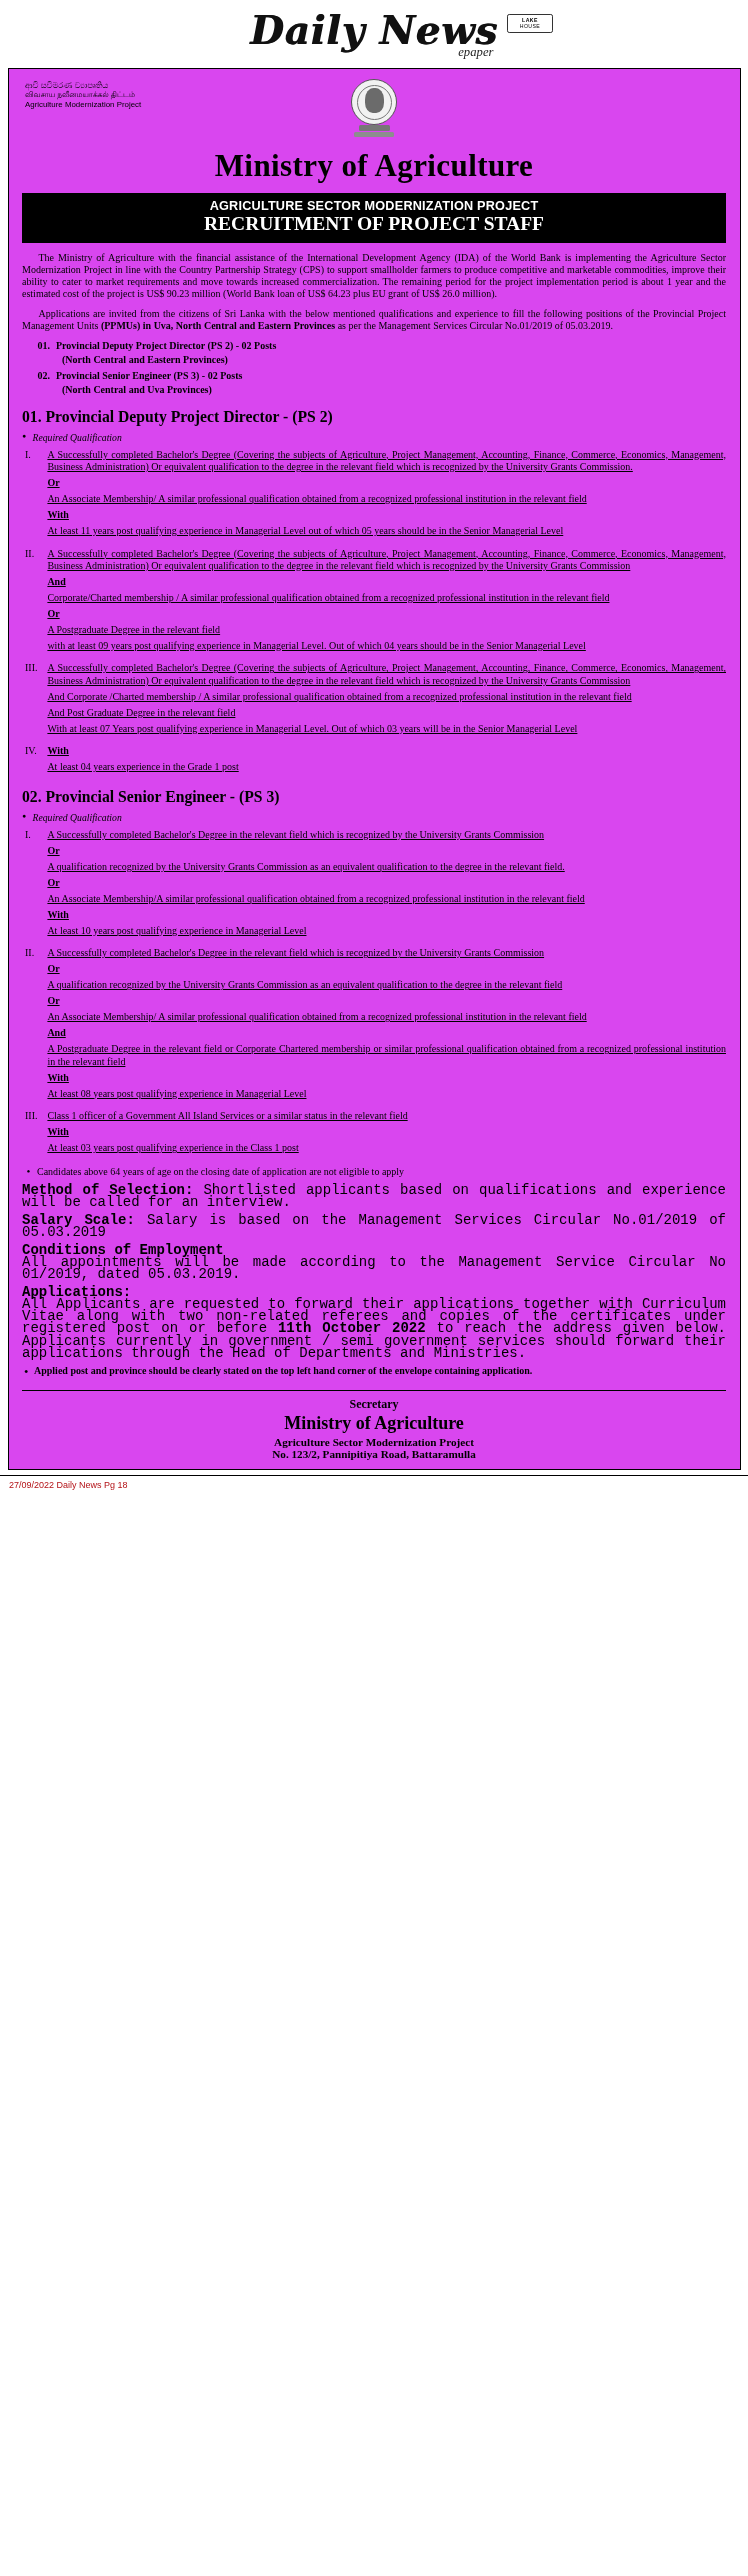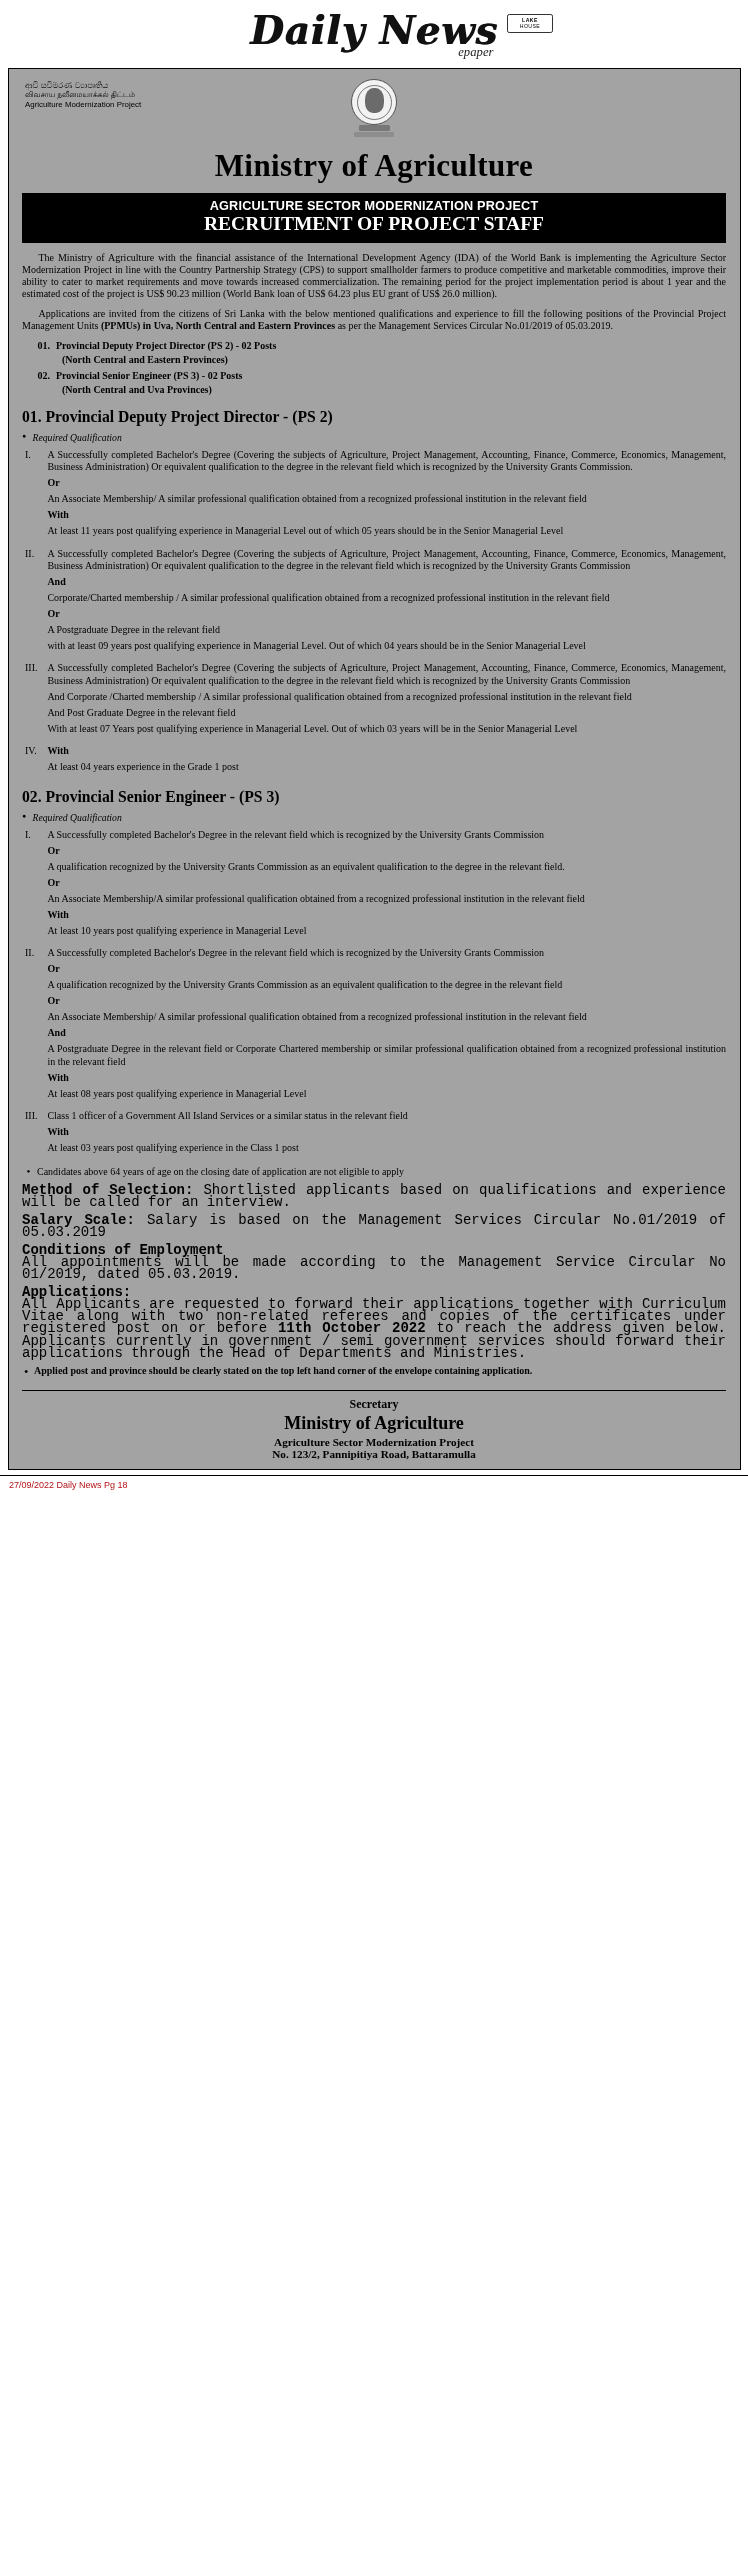--- a/index.html
+++ b/index.html
@@ -60,21 +60,21 @@
     padding-top: 2.2px;
     font-family: "Liberation Sans", sans-serif;
     letter-spacing: 0.4px;
   }
   .dn-badge .b1 { font-weight: bold; }
   
   .ad {
     border: 1.5px solid #000;
     margin: 3px 7.5px 0 7.5px;
     padding: 7.5px 13.5px 9px 13.5px;
-    background: #a3a3a3;
+    background: #d946ef;
   }
   .ad-top {
     position: relative;
     min-height: 69px;
   }
   .org-block {
     position: absolute;
     left: 3px;
     top: 4.5px;
     font-size: 7.5px;
@@ -195,20 +195,21 @@
     flex: none;
     font-size: 10px;
     padding-left: 3px;
   }
   .item .body { flex: 1; }
   .item .body p {
     margin: 0 0 3.7px 0;
     font-size: 10px;
     line-height: 12.3px;
     text-align: justify;
+    text-decoration: underline;
   }
   .kw { font-weight: bold; }
   .bullets { margin: 7.5px 0 6px 0; }
   .bullets .b {
     position: relative;
     padding-left: 15px;
     font-size: 10px;
     line-height: 12.3px;
     margin-bottom: 3px;
     text-align: justify;

